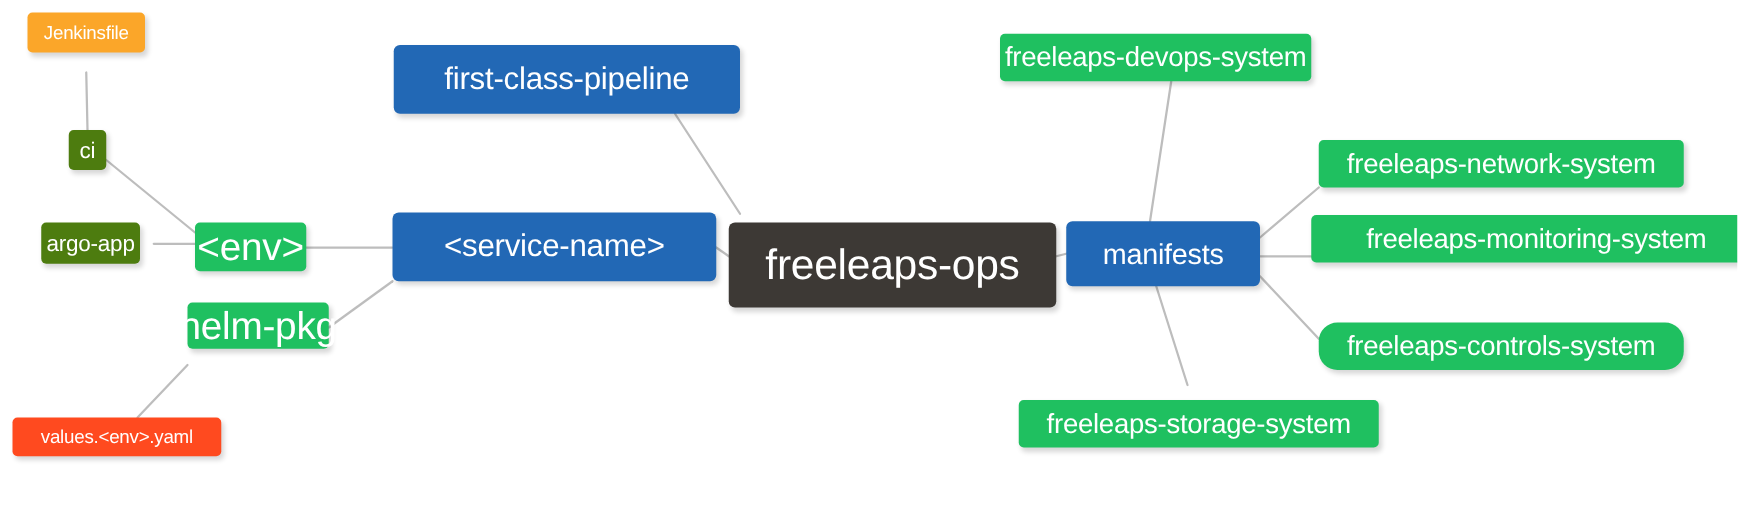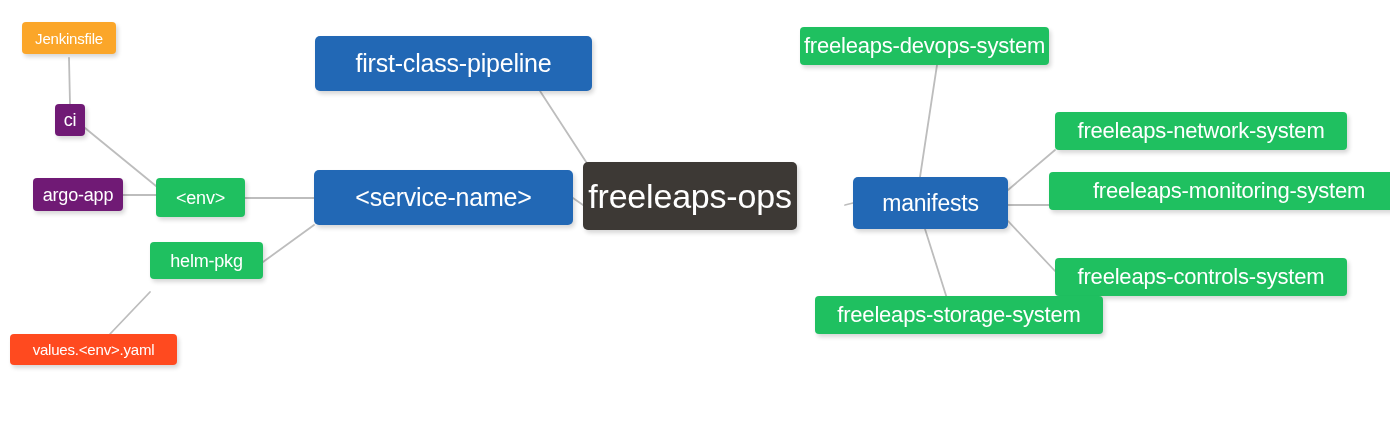--- a/index.html
+++ b/index.html
@@ -47,30 +47,30 @@
     font-size: 25px;
     border-radius: 5px;
   }
   .lvl-1-small {
     background: #2268b5;
     font-size: 23px;
     border-radius: 5px;
   }
   .lvl-2 {
     background: #1fc060;
-    font-size: 18px;
+    font-size: 31px;
     border-radius: 4px;
   }
   .lvl-2-small {
     background: #1fc060;
     font-size: 22px;
     border-radius: 4px;
   }
   .lvl-3 {
-    background: #701a75;
+    background: #4d7c0f;
     font-size: 18px;
     border-radius: 4px;
   }
   .lvl-3-tiny {
     background: #ff4a1f;
     font-size: 15px;
     border-radius: 4px;
   }
   .lvl-warn {
     background: #fba629;
@@ -92,29 +92,29 @@
       <path d="M 156 195 L 123 195" stroke="#bdbdbd" stroke-width="1.8" fill="none" stroke-linecap="round"></path>
       <path d="M 70 104 L 69 58" stroke="#bdbdbd" stroke-width="1.8" fill="none" stroke-linecap="round"></path>
       <path d="M 150 292 L 110 334" stroke="#bdbdbd" stroke-width="1.8" fill="none" stroke-linecap="round"></path>
       <path d="M 920 177 L 937 65" stroke="#bdbdbd" stroke-width="1.8" fill="none" stroke-linecap="round"></path>
       <path d="M 1008 190 L 1055 150" stroke="#bdbdbd" stroke-width="1.8" fill="none" stroke-linecap="round"></path>
       <path d="M 1008 205 L 1049 205" stroke="#bdbdbd" stroke-width="1.8" fill="none" stroke-linecap="round"></path>
       <path d="M 1008 221 L 1055 271" stroke="#bdbdbd" stroke-width="1.8" fill="none" stroke-linecap="round"></path>
       <path d="M 925 229 L 950 308" stroke="#bdbdbd" stroke-width="1.8" fill="none" stroke-linecap="round"></path>
     </svg>
   <div id="node-layer">
-      <div class="node lvl-root" style="left: 583px; top: 162px; width: 214px; height: 68px;">freeleaps-ops</div>
+      <div class="node lvl-root" style="left: 583px; top: 178px; width: 262px; height: 68px;">freeleaps-ops</div>
       <div class="node lvl-1" style="left: 314px; top: 170px; width: 259px; height: 55px;">&lt;service-name&gt;</div>
       <div class="node lvl-1" style="left: 315px; top: 36px; width: 277px; height: 55px;">first-class-pipeline</div>
       <div class="node lvl-1-small" style="left: 853px; top: 177px; width: 155px; height: 52px;">manifests</div>
       <div class="node lvl-2" style="left: 156px; top: 178px; width: 89px; height: 39px;">&lt;env&gt;</div>
       <div class="node lvl-2" style="left: 150px; top: 242px; width: 113px; height: 37px;">helm-pkg</div>
       <div class="node lvl-2-small" style="left: 800px; top: 27px; width: 249px; height: 38px;">freeleaps-devops-system</div>
       <div class="node lvl-2-small" style="left: 1055px; top: 112px; width: 292px; height: 38px; text-align: right;">freeleaps-network-system</div>
       <div class="node lvl-2-small" style="left: 1049px; top: 172px; width: 360px; height: 38px;">freeleaps-monitoring-system</div>
-      <div class="node lvl-2-small" style="left: 1055px; top: 258px; width: 292px; height: 38px;">freeleaps-controls-system</div>
-      <div class="node lvl-2-small" style="left: 815px; top: 296px; width: 288px; height: 38px;">freeleaps-storage-system</div>
+      <div class="node lvl-2-small" style="left: 1055px; top: 258px; width: 292px; height: 38px; border-radius: 15px;">freeleaps-controls-system</div>
+      <div class="node lvl-2-small" style="left: 815px; top: 320px; width: 288px; height: 38px;">freeleaps-storage-system</div>
       <div class="node lvl-3" style="left: 55px; top: 104px; width: 30px; height: 32px;">ci</div>
-      <div class="node lvl-3" style="left: 33px; top: 178px; width: 90px; height: 33px;">argo-app</div>
+      <div class="node lvl-3" style="left: 33px; top: 178px; width: 79px; height: 33px;">argo-app</div>
       <div class="node lvl-3-tiny" style="left: 10px; top: 334px; width: 167px; height: 31px;">values.&lt;env&gt;.yaml</div>
-      <div class="node lvl-warn" style="left: 22px; top: 22px; width: 94px; height: 32px; text-align: center;">Jenkinsfile</div>
+      <div class="node lvl-warn" style="left: 22px; top: 10px; width: 94px; height: 32px; text-align: center;">Jenkinsfile</div>
     </div>
 </div>
 
 </body></html>

